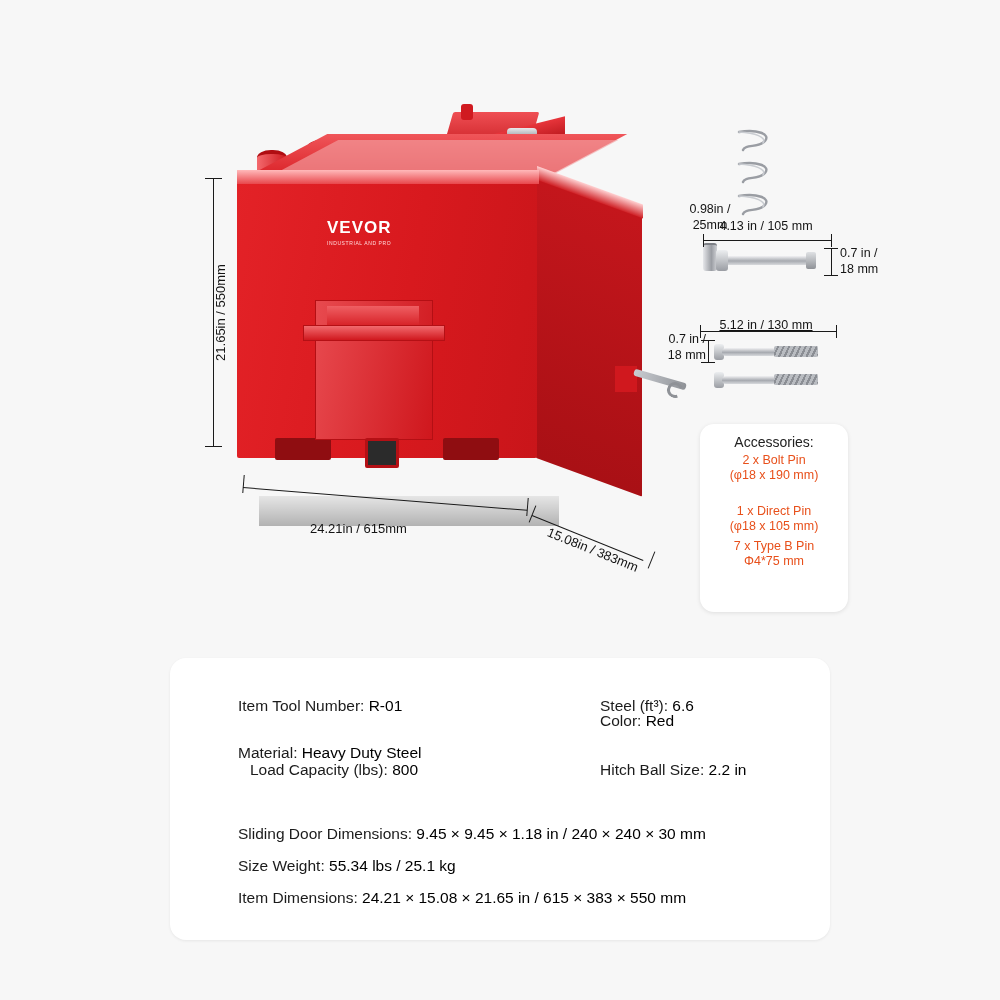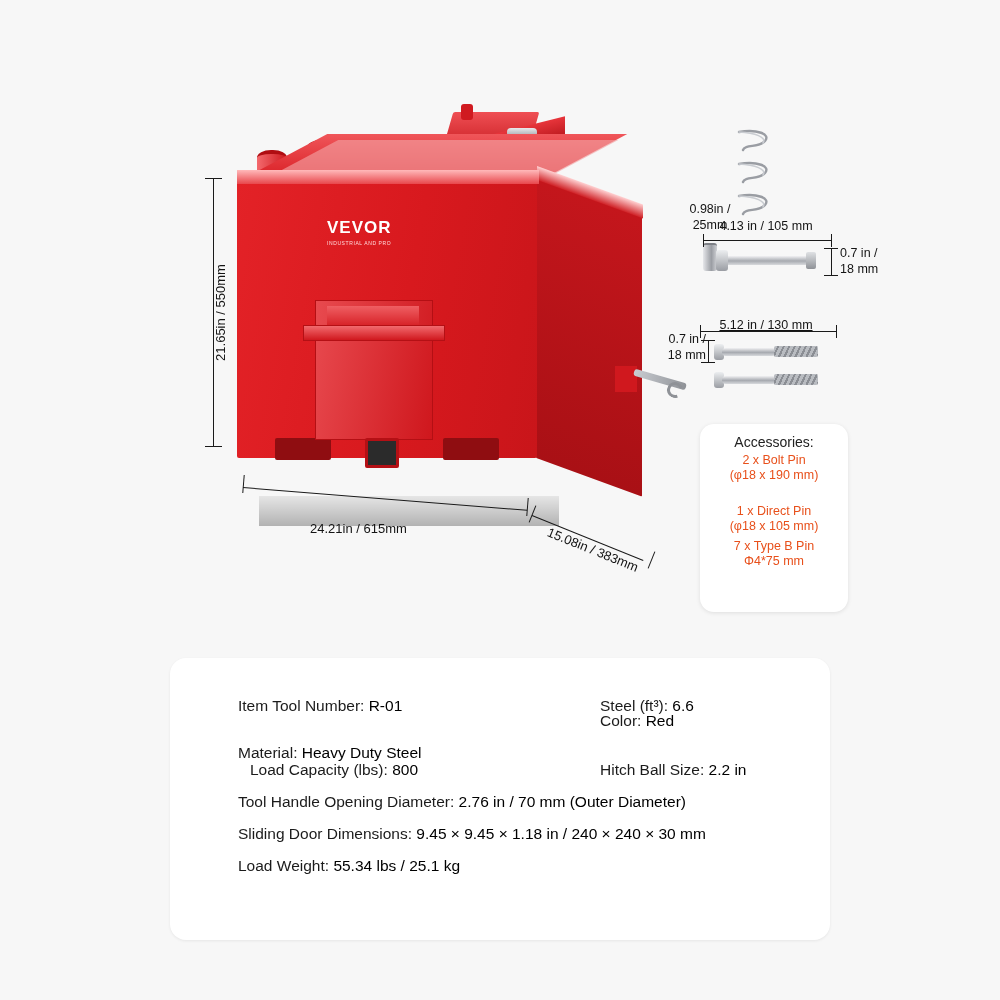--- a/index.html
+++ b/index.html
@@ -333,24 +333,24 @@
     <div class="spec-row spec-right" style="top:39px;">
       <span>Steel (ft³): </span><span class="v">6.6</span>
     </div>
     <div class="spec-row spec-right" style="top:54px;">
       <span>Color: </span><span class="v">Red</span>
     </div>
     <div class="spec-row spec-right" style="top:103px;">
       <span>Hitch Ball Size: </span><span class="v">2.2 in</span>
     </div>
 
-    <div class="spec-row spec-left" style="top:135px;">
-      <span>Tool Handle Opening Diameter: </span><span class="v">2.76 in / 70 mm (Outer Diameter)</span>
-    </div>
     <div class="spec-row spec-left" style="top:167px;">
       <span>Sliding Door Dimensions: </span><span class="v">9.45 × 9.45 × 1.18 in / 240 × 240 × 30 mm</span>
     </div>
     <div class="spec-row spec-left" style="top:199px;">
-      <span>Load Weight: </span><span class="v">55.34 lbs / 25.1 kg</span>
+      <span>Size Weight: </span><span class="v">55.34 lbs / 25.1 kg</span>
+    </div>
+    <div class="spec-row spec-left" style="top:231px;">
+      <span>Item Dimensions: </span><span class="v">24.21 × 15.08 × 21.65 in / 615 × 383 × 550 mm</span>
     </div>
   </div>
 
 </div>
 
 </body></html>

